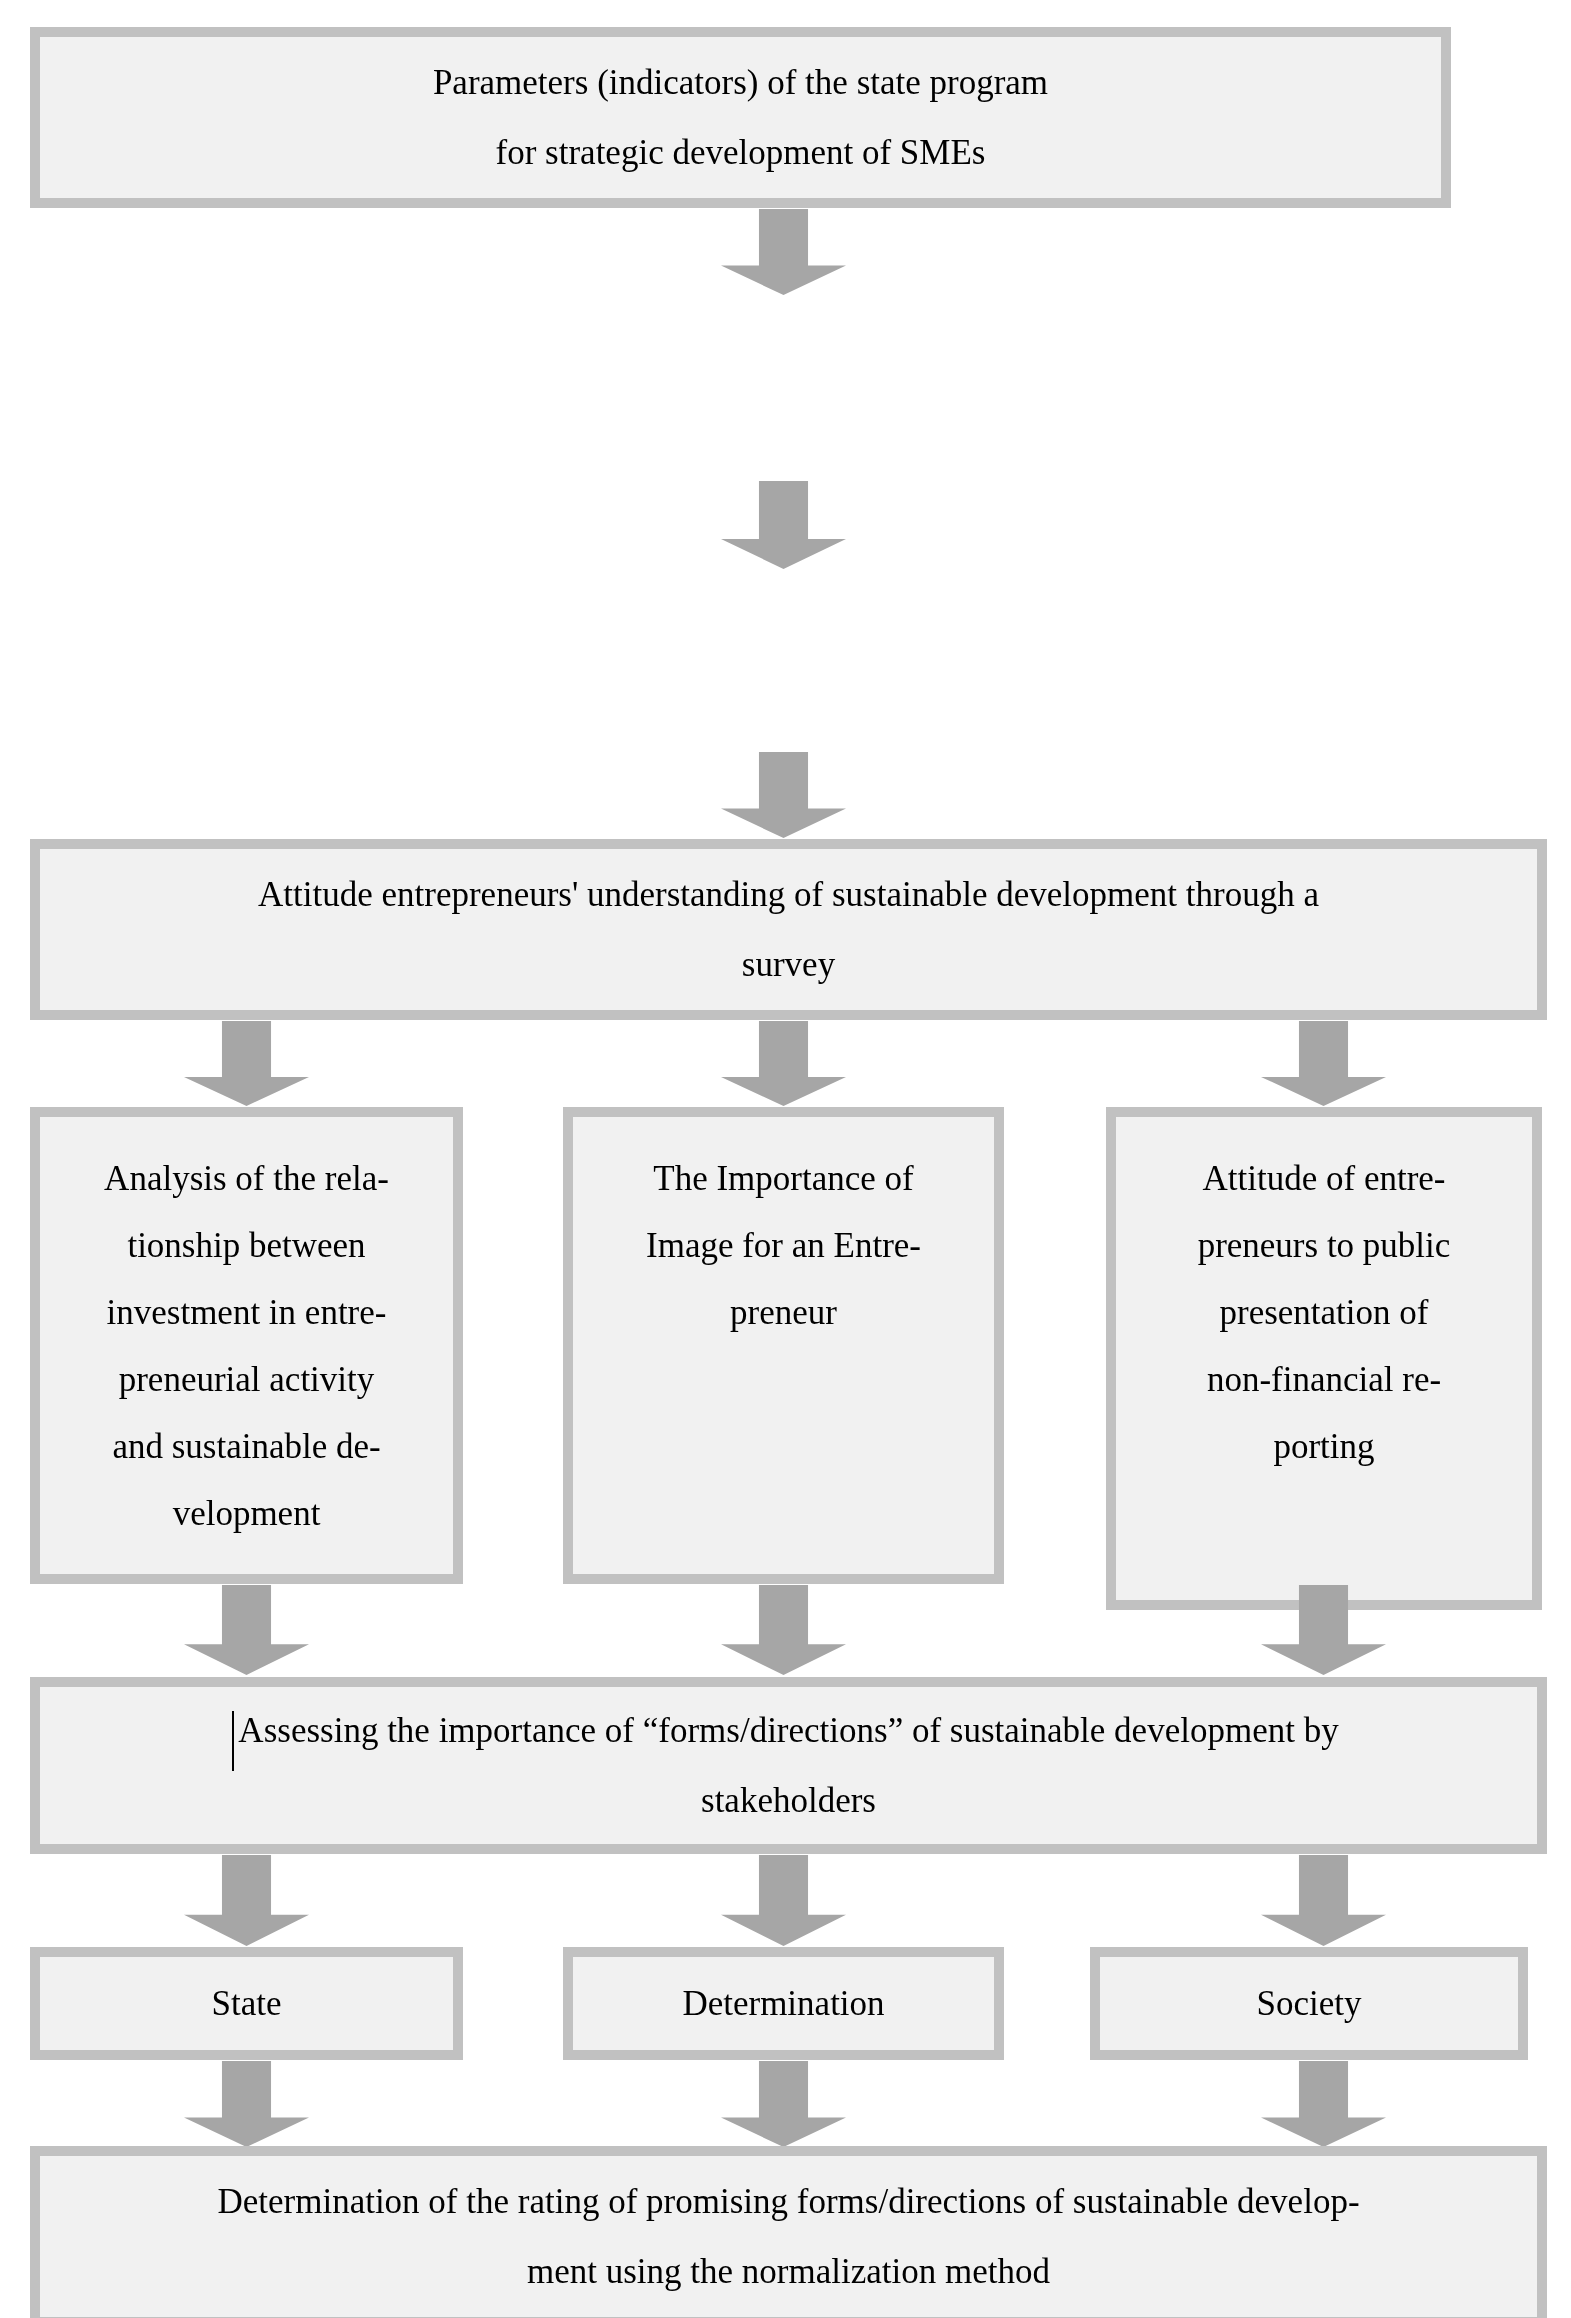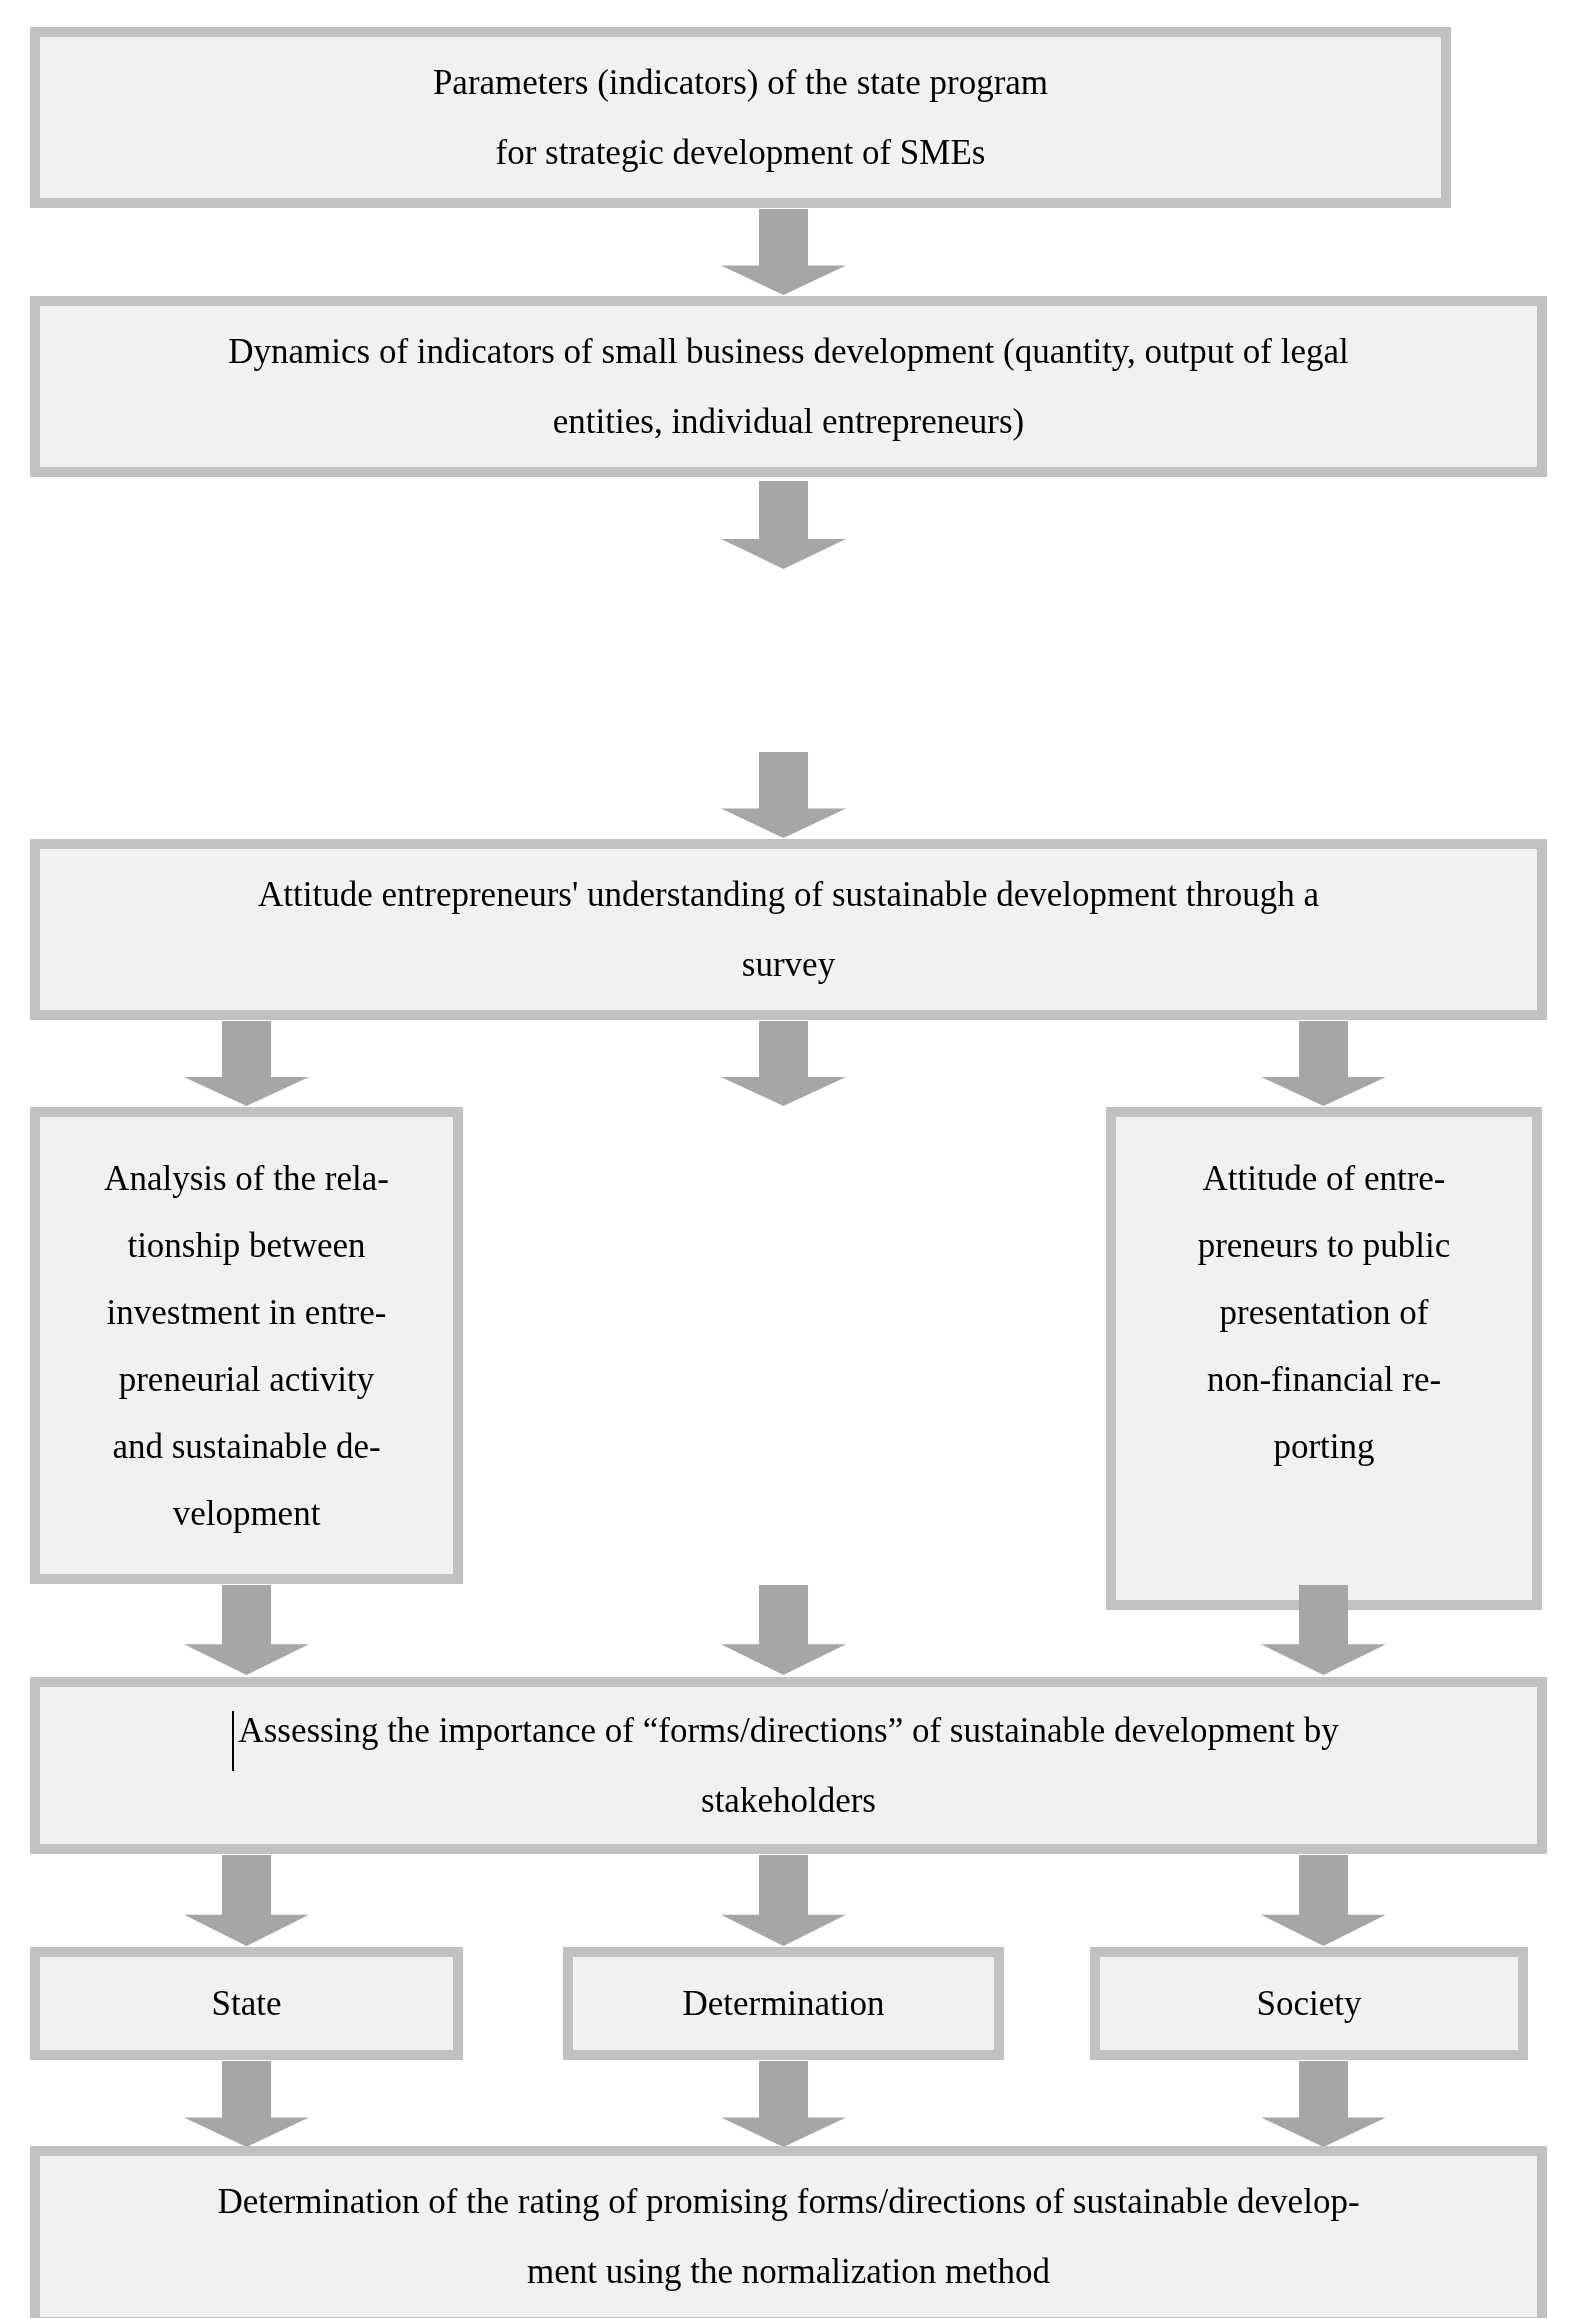--- a/index.html
+++ b/index.html
@@ -60,24 +60,20 @@
 
   <div class="box" style="left:30px;top:27px;width:1421px;height:181px">
     <div class="txt">Parameters (indicators) of the state program
 for strategic development of SMEs</div>
   </div>
 
   <svg class="arrow" style="left:721px;top:209px;width:125px;height:86px" viewBox="0 0 270 190" preserveAspectRatio="none">
     <polygon points="82,0 188,0 188,125 270,125 135,190 0,125 82,125"></polygon>
   </svg>
 
-  <div class="box" style="left:30px;top:296px;width:1517px;height:181px">
-    <div class="txt">Dynamics of indicators of small business development (quantity, output of legal
-entities, individual entrepreneurs)</div>
-  </div>
 
   <svg class="arrow" style="left:721px;top:481px;width:125px;height:88px" viewBox="0 0 270 190" preserveAspectRatio="none">
     <polygon points="82,0 188,0 188,125 270,125 135,190 0,125 82,125"></polygon>
   </svg>
 
 
   <svg class="arrow" style="left:721px;top:752px;width:125px;height:86px" viewBox="0 0 270 190" preserveAspectRatio="none">
     <polygon points="82,0 188,0 188,125 270,125 135,190 0,125 82,125"></polygon>
   </svg>
 
@@ -96,20 +92,25 @@
     <polygon points="82,0 188,0 188,125 270,125 135,190 0,125 82,125"></polygon>
   </svg>
 
   <div class="box top-align" style="left:30px;top:1107px;width:433px;height:477px">
     <div class="txt">Analysis of the rela-
 tionship between
 investment in entre-
 preneurial activity
 and sustainable de-
 velopment</div>
+  </div>
+  <div class="box top-align" style="left:563px;top:1107px;width:441px;height:477px">
+    <div class="txt">The Importance of
+Image for an Entre-
+preneur</div>
   </div>
   <div class="box top-align" style="left:1106px;top:1107px;width:436px;height:503px">
     <div class="txt">Attitude of entre-
 preneurs to public
 presentation of
 non-financial re-
 porting</div>
   </div>
 
   <svg class="arrow" style="left:184px;top:1585px;width:125px;height:90px" viewBox="0 0 270 190" preserveAspectRatio="none">

